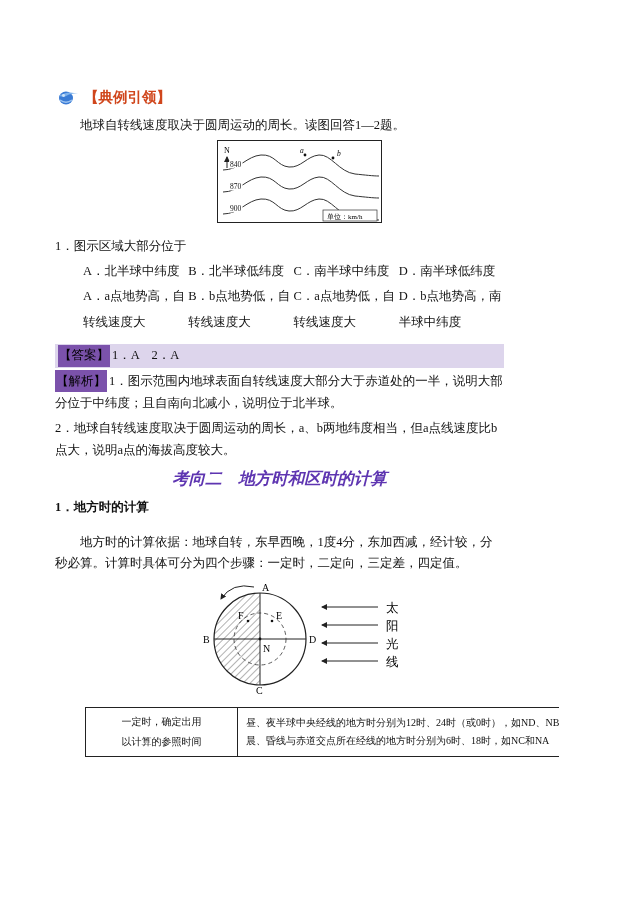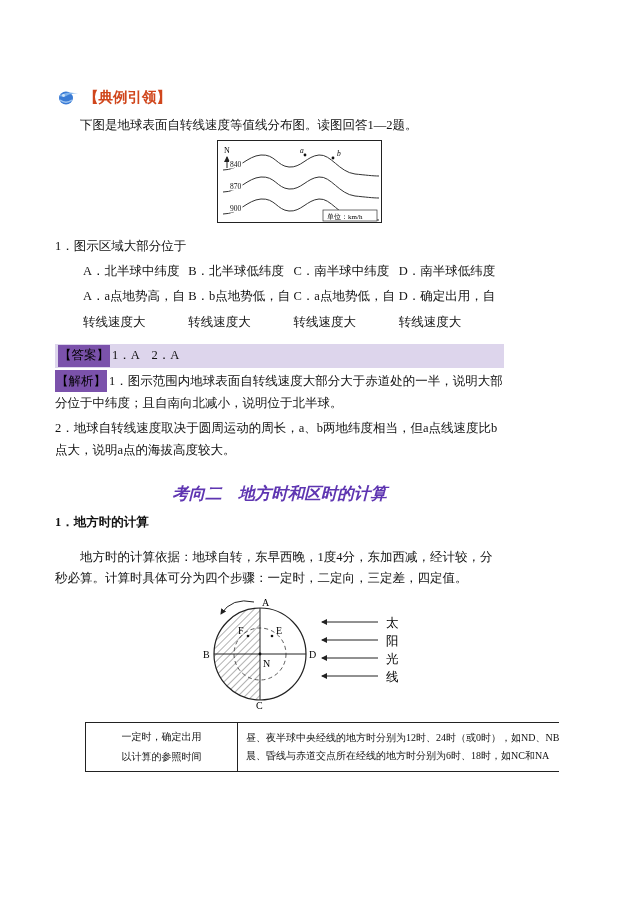--- a/index.html
+++ b/index.html
@@ -14,21 +14,21 @@
   .ex-header{display:flex;align-items:center;gap:5px;margin:0 0 10px 2px}
   .ex-header .t{color:#d0461c;font-weight:bold;font-size:14.5px}
   .intro{text-indent:2em;margin-bottom:4px}
   .figwrap{text-align:center;margin:6px 0 8px}
   .figwrap .shift{margin-left:40px}
   .qstem{line-height:1.9}
   .opts{display:grid;grid-template-columns:1fr 1fr 1fr 1fr;padding-left:28px;line-height:2.05}
   .ansband{background:#ddd5ec;margin-top:8px;padding:1px 3px;line-height:1.75}
   .chip{background:#7b52ab;color:#000000;display:inline-block;padding:0 1px;margin-right:2px}
   .ana{line-height:1.8;margin-top:2px}
-  .sec2h{text-align:center;color:#5e35b1;font-weight:bold;font-style:italic;font-size:16.5px;margin:21px 0 9px}
+  .sec2h{text-align:center;color:#5e35b1;font-weight:bold;font-style:italic;font-size:16.5px;margin:6px 0 9px}
   .sub1{font-weight:bold;margin-bottom:16px}
   .para{text-indent:2em;line-height:1.75}
   .fig2wrap{text-align:center;margin:6px 0 8px;padding-left:44px}
   table.calc{border-collapse:collapse;margin-left:30px;width:500px;font-size:10px}
   table.calc td{border:1px solid #222;padding:4px 8px;vertical-align:middle}
   td.c1{width:152px;text-align:center;line-height:2}
   td.c2{line-height:1.85}
 </style>
 </head>
 <body>
@@ -38,21 +38,21 @@
   <div class="ex-header">
     <svg width="22" height="18" viewBox="0 0 22 18" aria-hidden="true">
       <ellipse cx="9" cy="9" rx="7" ry="6.5" fill="#3a7bd5"></ellipse>
       <path d="M3,11 Q9,15.5 15,11" stroke="#9cc3f0" stroke-width="1.4" fill="none"></path>
       <path d="M2,7 Q11,1 21,5 Q14,3 7,8 Z" fill="#7fb2ea"></path>
       <circle cx="6.5" cy="6.5" r="1.4" fill="#cfe3f9"></circle>
     </svg>
     <span class="t">【典例引领】</span>
   </div>
 
-  <div class="intro">下图是地球表面自转线速度等值线分布图。读图回答1—2题。</div>
+  <div class="intro">地球自转线速度取决于圆周运动的周长。读图回答1—2题。</div>
 
   <div class="figwrap">
     <svg class="shift" width="165" height="83" viewBox="0 0 165 83">
       <defs>
         <marker id="ah1" markerWidth="7" markerHeight="7" refX="5" refY="3" orient="auto">
           <path d="M0,0 L6,3 L0,6 Z" fill="#222"></path>
         </marker>
       </defs>
       <rect x="0.5" y="0.5" width="164" height="82" fill="#fff" stroke="#222"></rect>
       <text x="7" y="13" font-size="8">N</text>
@@ -77,21 +77,21 @@
     <span>A．北半球中纬度</span>
     <span>B．北半球低纬度</span>
     <span>C．南半球中纬度</span>
     <span>D．南半球低纬度</span>
   </div>
 
   <div class="opts">
     <span>A．a点地势高，自转线速度大</span>
     <span>B．b点地势低，自转线速度大</span>
     <span>C．a点地势低，自转线速度大</span>
-    <span>D．确定出用，自转线速度大</span>
+    <span>D．b点地势高，南半球中纬度</span>
   </div>
 
   <div class="ansband">
     <span class="chip">【答案】</span><span>1．A　2．A</span>
   </div>
 
   <p class="ana">
     <span class="chip">【解析】</span><span>1．图示范围内地球表面自转线速度大部分大于赤道处的一半，说明大部分位于中纬度；且自南向北减小，说明位于北半球。</span>
   </p>
   <p class="ana">2．地球自转线速度取决于圆周运动的周长，a、b两地纬度相当，但a点线速度比b点大，说明a点的海拔高度较大。</p>

